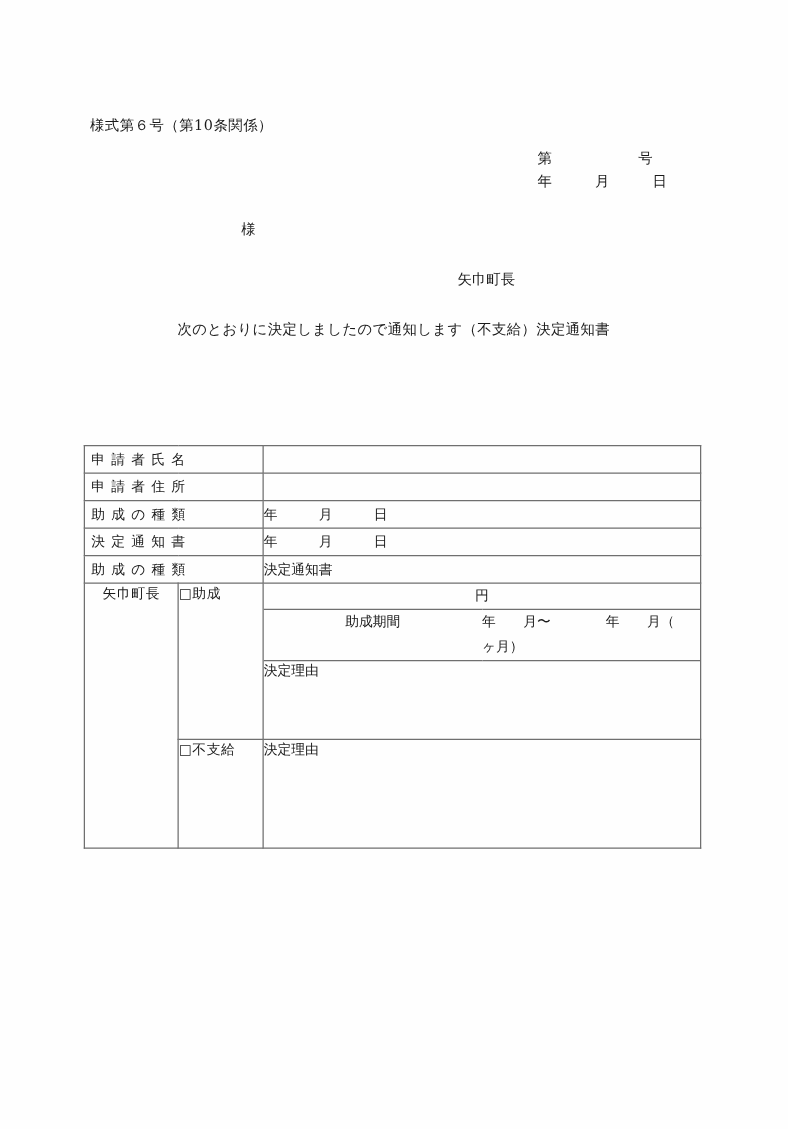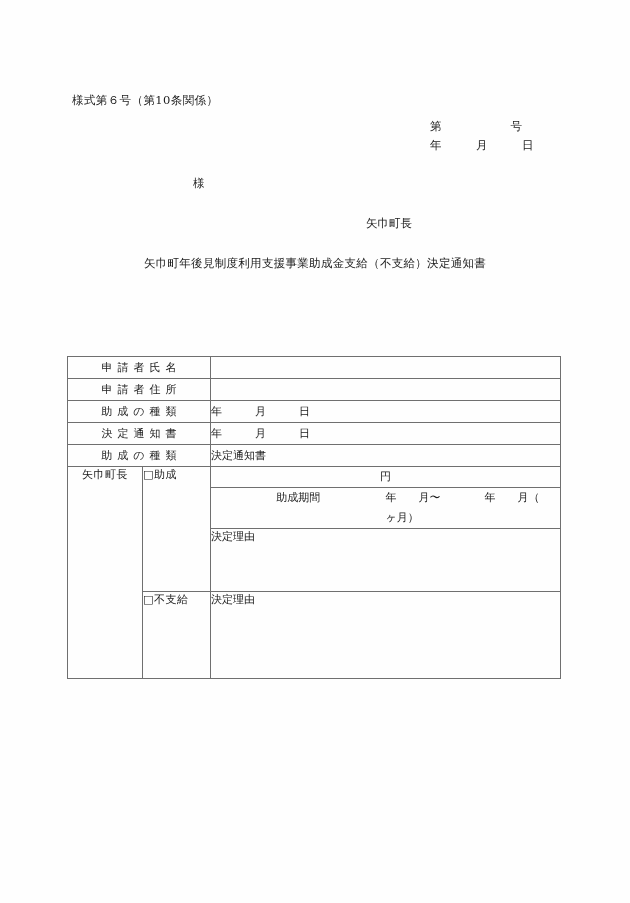--- a/index.html
+++ b/index.html
@@ -78,21 +78,20 @@
   }
   .form-table td {
     border: 1px solid #6f6f6f;
     padding: 0;
     vertical-align: top;
     background: #fefefe;
   }
 
   
   .lbl {
-    text-align: center;
     letter-spacing: 5px;
     text-indent: 5px;
     height: 21px;
     line-height: 21px;
     padding: 0;
   }
   .val {
     height: 21px;
     line-height: 21px;
     padding: 0 0 0 10px;
@@ -168,21 +167,21 @@
   <div class="abs form-no">様式第６号（第10条関係）</div>
 
   <div class="abs doc-number-row">第　　　　　　号</div>
 
   <div class="abs doc-date-row">年　　　月　　　日</div>
 
   <div class="abs addressee">様</div>
 
   <div class="abs issuer">矢巾町長</div>
 
-  <div class="abs doc-title">矢巾町年後見制度利用支援事業助成金支給（不支給）決定通知書</div>
+  <div class="abs doc-title">次のとおりに決定しましたので通知します（不支給）決定通知書</div>
 
 
   <table class="form-table">
     <colgroup>
       <col style="width:75px">
       <col style="width:68px">
       <col style="width:350px">
     </colgroup>
     <tbody>
 

